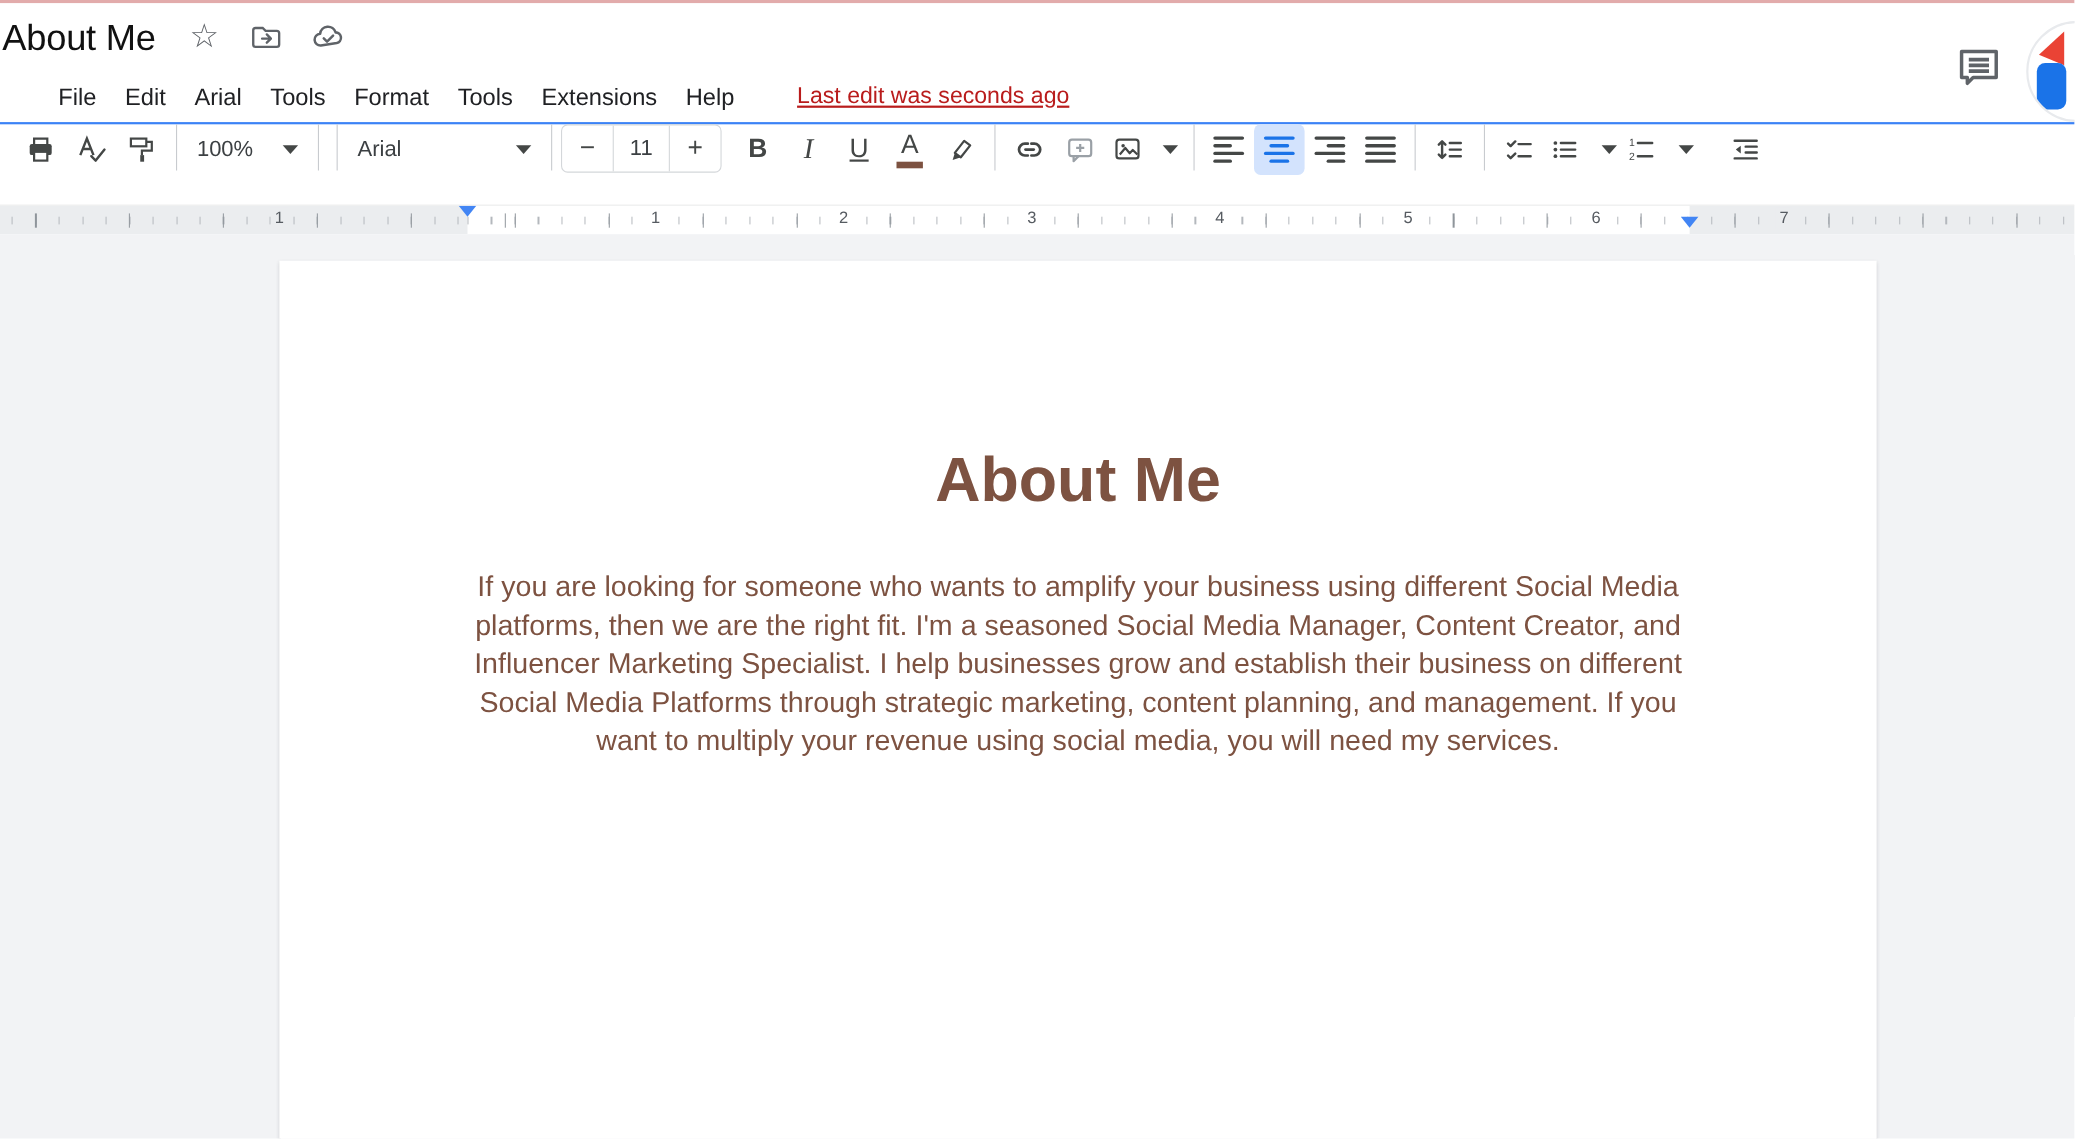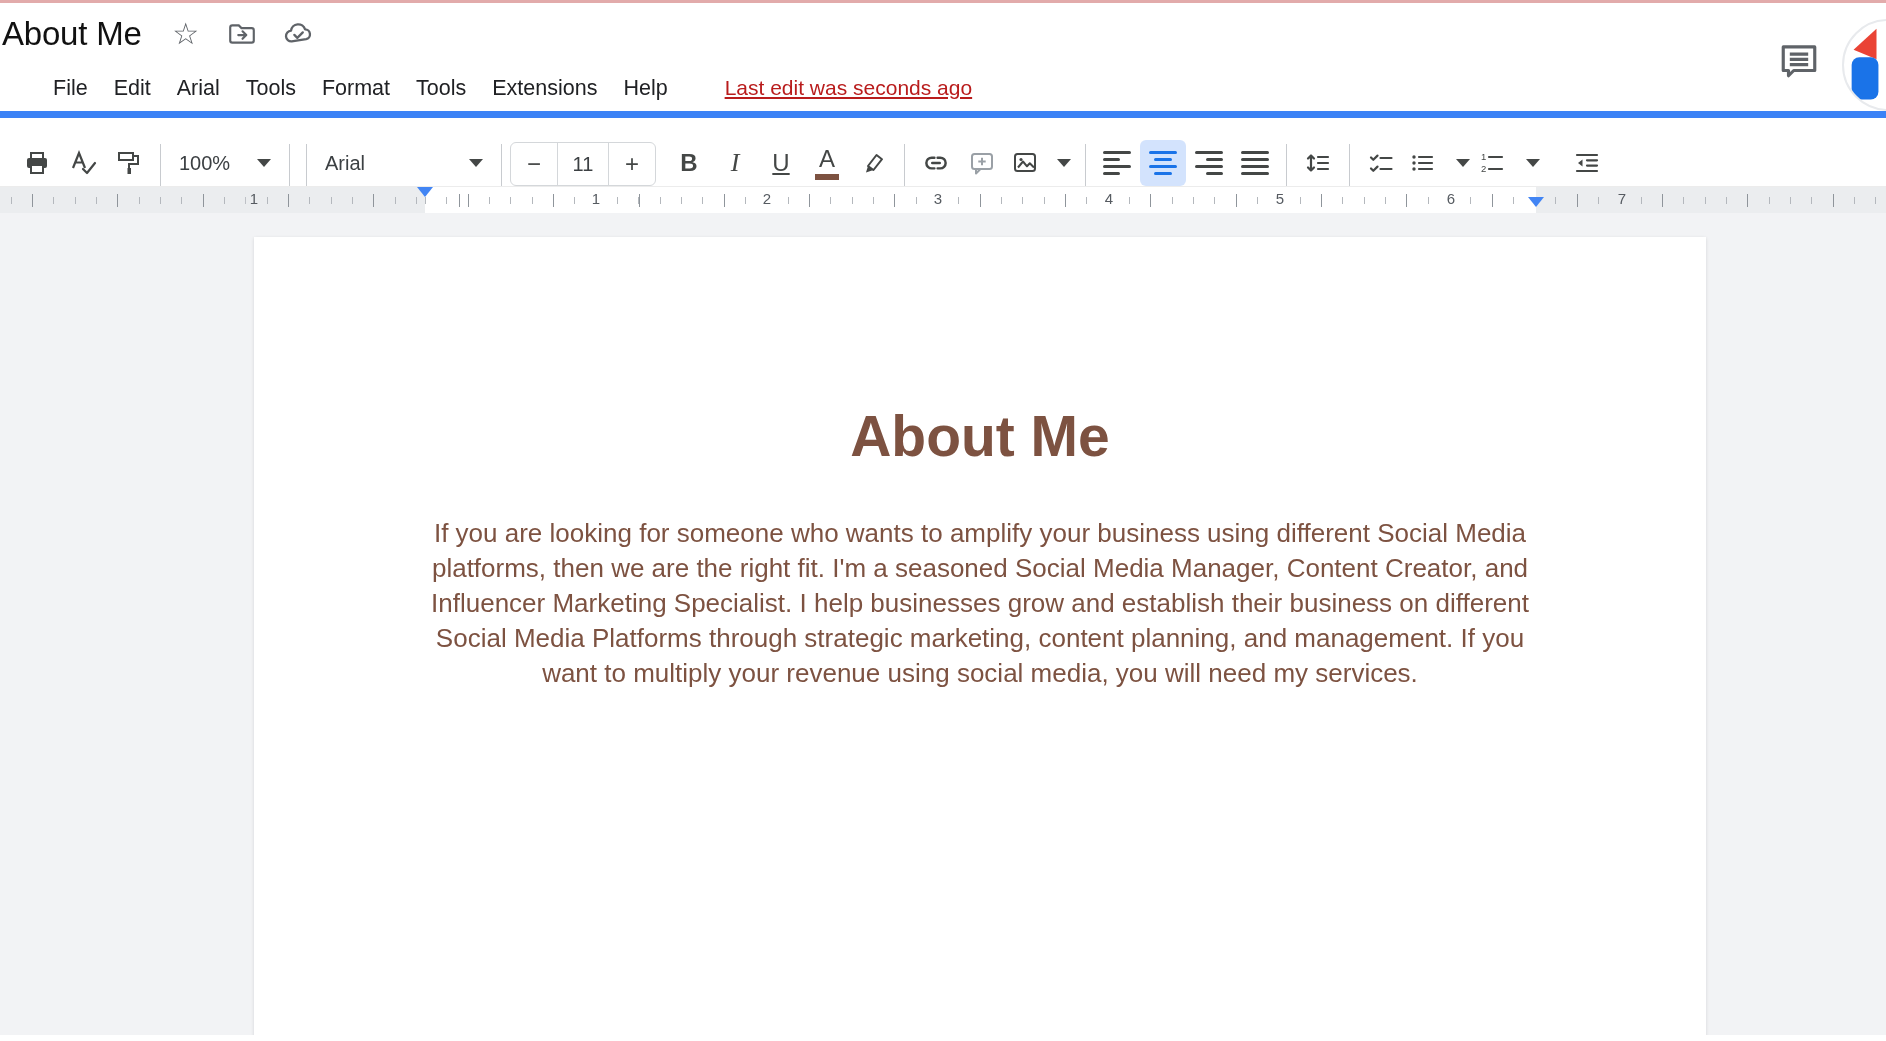--- a/index.html
+++ b/index.html
@@ -18,22 +18,22 @@
   .menu-row { display:flex; align-items:center; height:46px; padding-left:2px;margin-left:38px; }
   .menu-item { font-size:21.5px; padding:4px 13px; border-radius:6px; cursor:pointer; }
   .last-edit { margin-left:44px; font-size:21px; color:#b91c1c; text-decoration:underline; cursor:pointer; }
   .header-right { position:absolute; right:0; top:0; height:62px; }
   .comment-history { position:absolute; right:66px; top:36px; cursor:pointer; }
   .avatar { position:absolute; right:-48px; top:16px; width:92px; height:92px; border-radius:50%;
     border:2px solid #e8eaed; overflow:hidden; background:#fff; }
   .avatar svg { width:100%; height:100%; }
 
   
-  .toolbar { height:76px; border-top:7px solid #3b82f6; border-bottom:1px solid #ececec;
-    display:flex; align-items:flex-end; padding-left:14px; background:#fff; white-space:nowrap; }
+  .toolbar { height:76px; border-top:2px solid #3b82f6; border-bottom:1px solid #ececec;
+    display:flex; align-items:flex-start; padding-left:14px; background:#fff; white-space:nowrap; }
   .tbtn { min-width:46px; height:46px; display:flex; align-items:center; justify-content:center;
     border-radius:6px; cursor:pointer; color:#444746; flex:none; }
   .tbtn.active { background:#d3e3fd; color:#1a73e8; }
   .tsep { width:1px; height:42px; background:#c8cbcf; margin:0 8px; flex:none; }
   .tsel { display:flex; align-items:center; justify-content:space-between; height:46px;
     padding:0 10px; border-radius:6px; cursor:pointer; flex:none; }
   .tsel .lbl { font-size:20px; color:#3c4043; }
   .caret { width:0; height:0; border-left:7px solid transparent; border-right:7px solid transparent;
     border-top:8px solid #444746; margin-left:14px; flex:none; }
   .letter { font-size:24px; color:#444746; line-height:1; }

